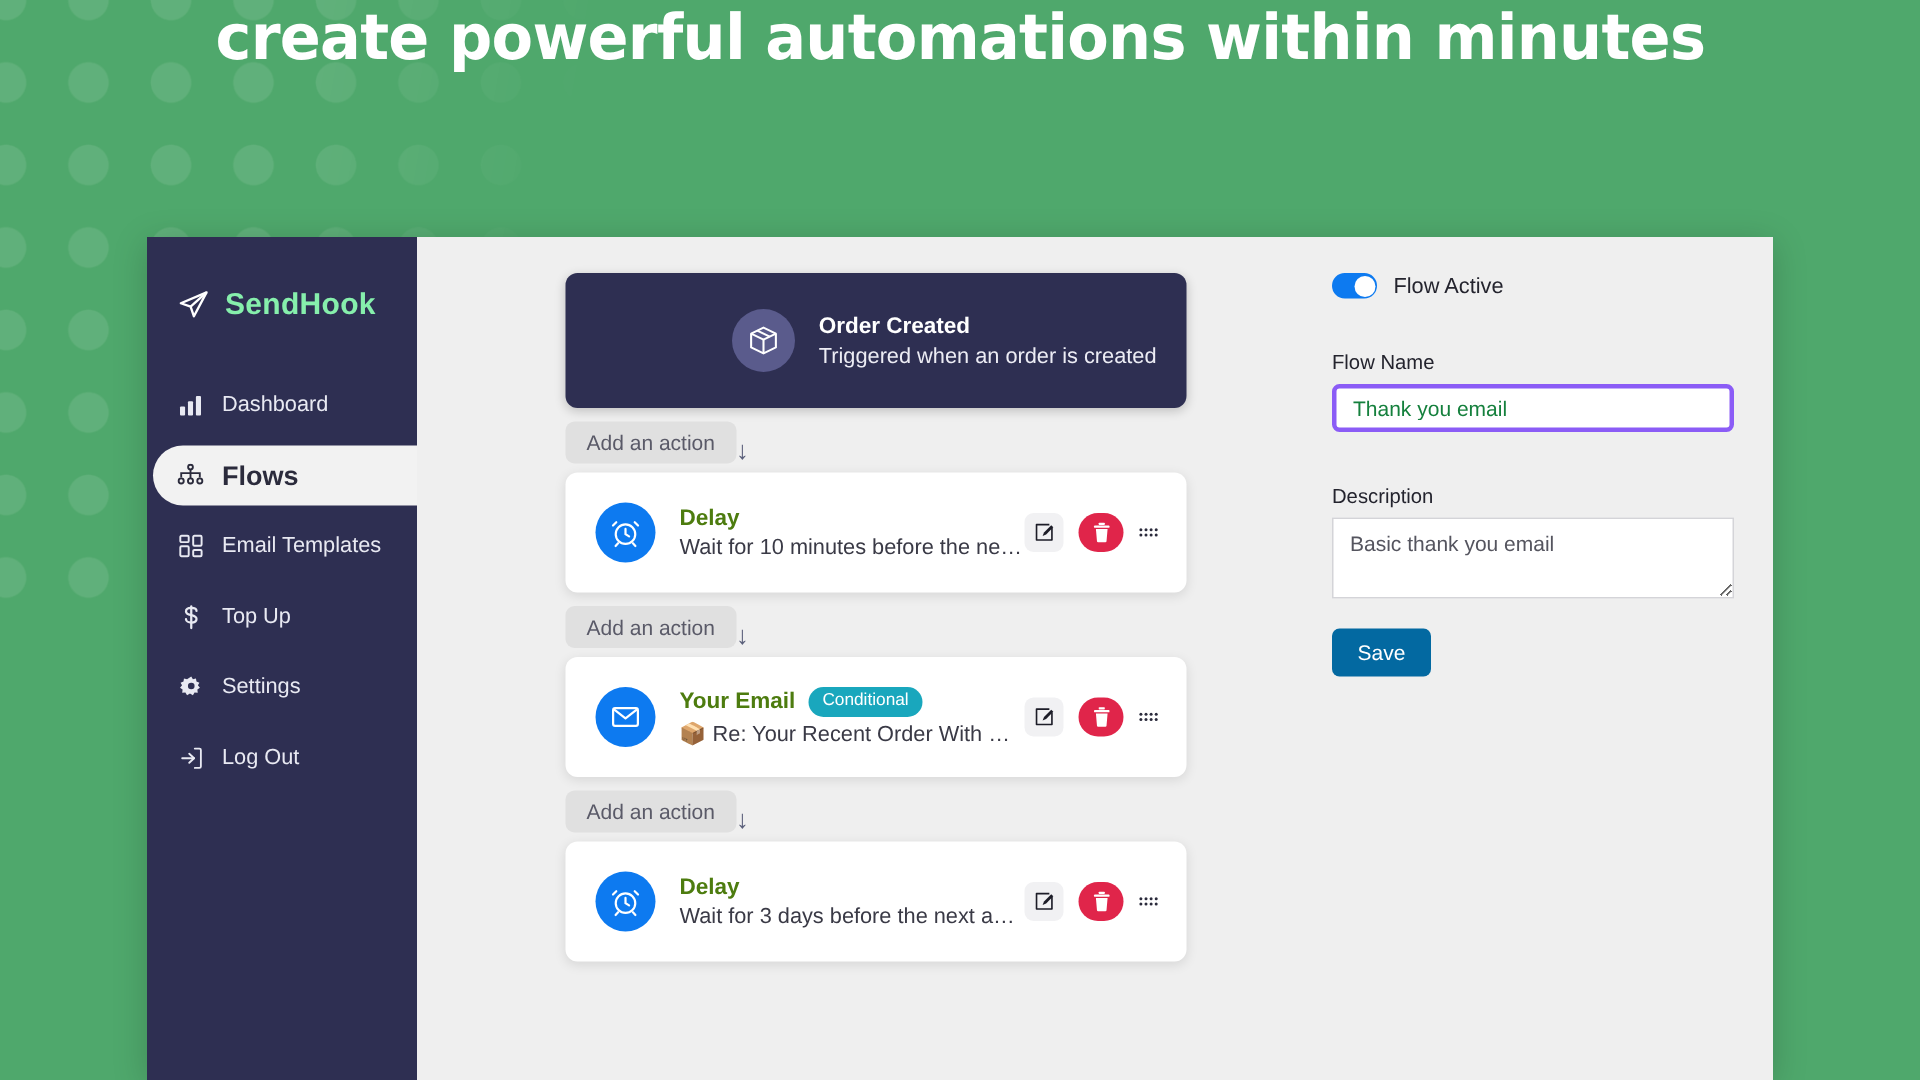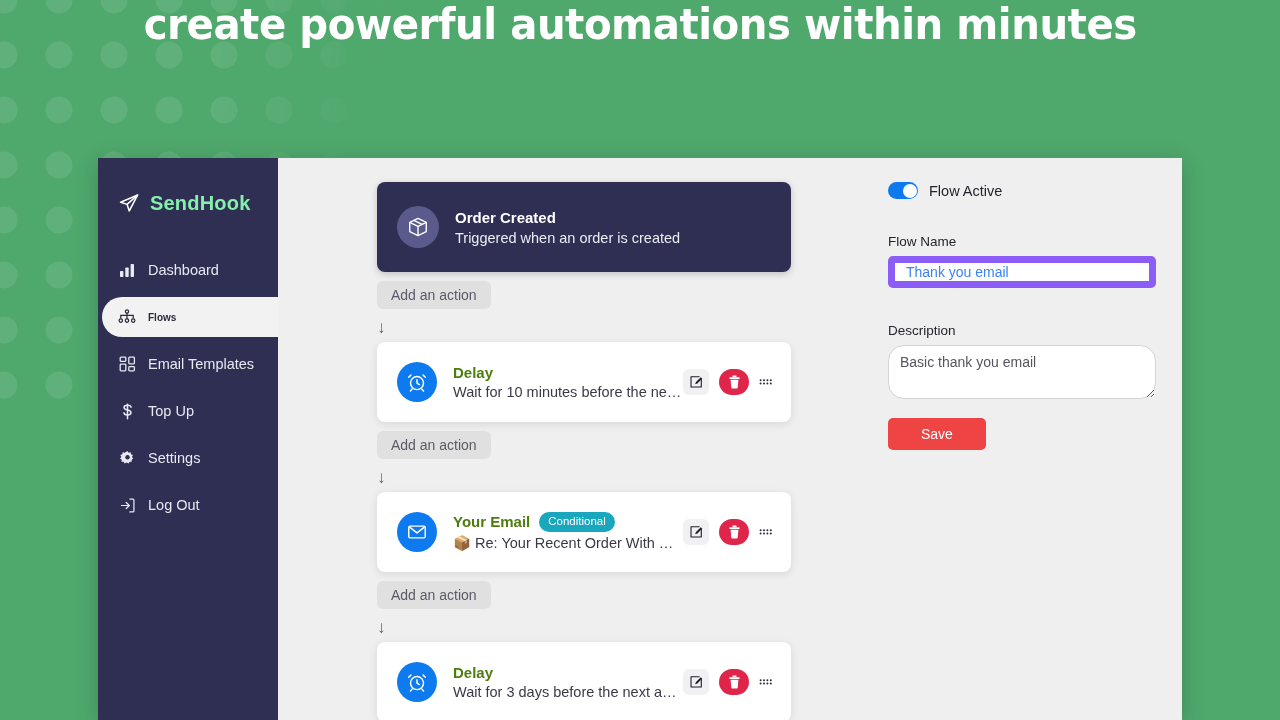--- a/index.html
+++ b/index.html
@@ -118,21 +118,21 @@
   .nav-item .nav-icon svg { display: block; }
   .nav-item.active {
     background: #f2f2f2;
     color: #2b2b3c;
     border-radius: 22px 0 0 22px;
     margin-left: 4px;
     padding-left: 16px;
     width: 176px;
     font-weight: bold;
   }
-  .nav-item.active .nav-label { font-size: 10px; }
+  .nav-item.active .nav-label { font-size: 18px; }
 
   
   #canvas {
     flex: 1;
     position: relative;
     background: #efefef;
   }
 
   #flow-column {
     position: absolute;
@@ -144,37 +144,37 @@
   
   #trigger-card {
     background: #2e2f52;
     border-radius: 8px;
     height: 90px;
     display: flex;
     align-items: center;
     gap: 16px;
     padding: 0 20px;
     box-shadow: 0 2px 7px rgba(0,0,0,0.20);
+    justify-content: flex-end;
   }
   #trigger-icon-wrap {
     width: 42px; height: 42px;
     border-radius: 50%;
     background: #5a5b8c;
     display: flex; align-items: center; justify-content: center;
     flex: 0 0 42px;
   }
   #trigger-text { display: flex; flex-direction: column; gap: 4px; }
   .trigger-title { color: #ffffff; font-size: 15px; font-weight: bold; }
   .trigger-sub { color: #ececf4; font-size: 14.5px; }
 
   
   .connector {
     display: flex;
-    flex-direction: column;
-    align-items: flex-start;
+    align-items: flex-end;
     padding: 9px 0 6px 0;
   }
   .add-action-btn {
     background: #e0e0e0;
     color: #5a5a68;
     font-size: 14px;
     border: none;
     border-radius: 6px;
     padding: 6px 14px;
     cursor: pointer;
@@ -286,50 +286,50 @@
   .field-label {
     display: block;
     font-size: 13.5px;
     color: #24242e;
     margin-bottom: 7px;
     margin-top: 35px;
   }
   .text-input {
     width: 100%;
     height: 32px;
-    border: 7px solid #8b5cf6;
+    border: 3px solid #8b5cf6;
     border-radius: 5px;
     padding: 0 11px;
     font-size: 14px;
-    color: #3b82f6;
+    color: #15803d;
     background: #ffffff;
     font-family: "Liberation Sans", sans-serif;
     outline: none;
   }
   .text-area {
     width: 100%;
     height: 54px;
     border: 1px solid #d4d4d8;
-    border-radius: 16px;
+    border-radius: 0;
     padding: 8px 11px;
     font-size: 14px;
     color: #55555f;
     background: #ffffff;
     font-family: "Liberation Sans", sans-serif;
     resize: vertical;
     outline: none;
   }
   .field-group { margin-bottom: 15px; }
   #save-button {
-    background: #ef4444;
+    background: #0369a1;
     color: #ffffff;
     border: none;
     border-radius: 5px;
     font-size: 14px;
-    padding: 8px 33px;
+    padding: 8px 17px;
     cursor: pointer;
     font-family: "Liberation Sans", sans-serif;
   }
 </style>
 </head>
 <body>
 
 <div id="bg-green">
   <div id="bg-dots"></div>
 </div>

